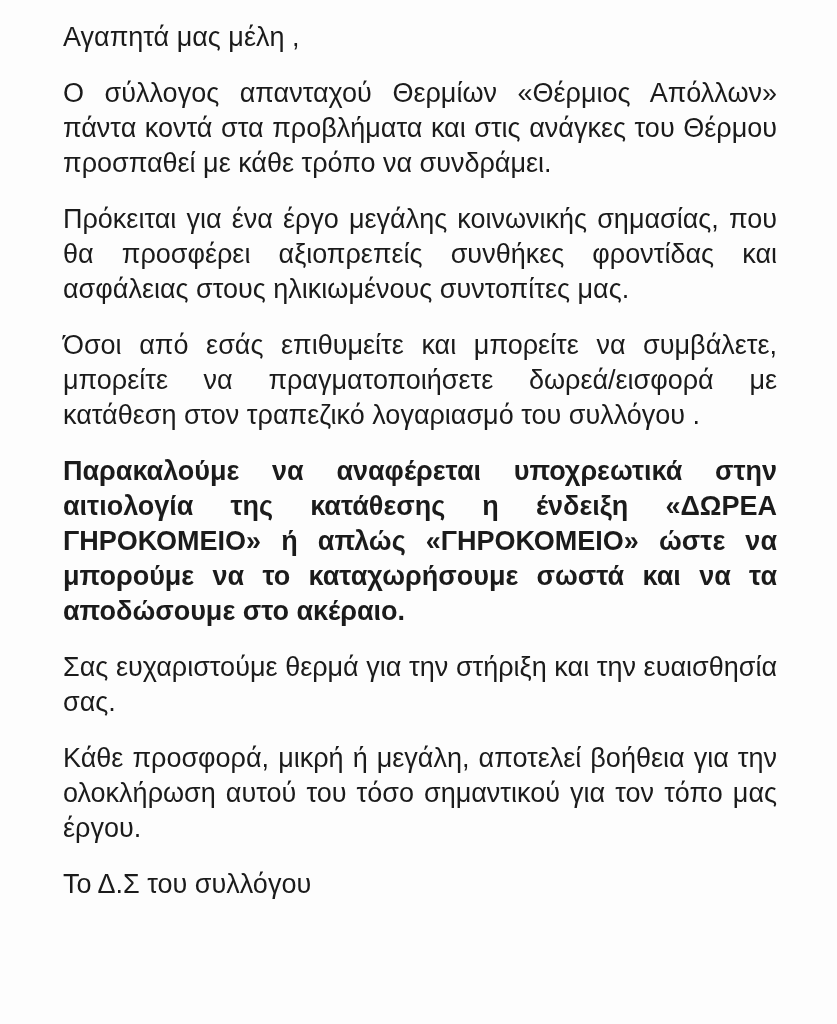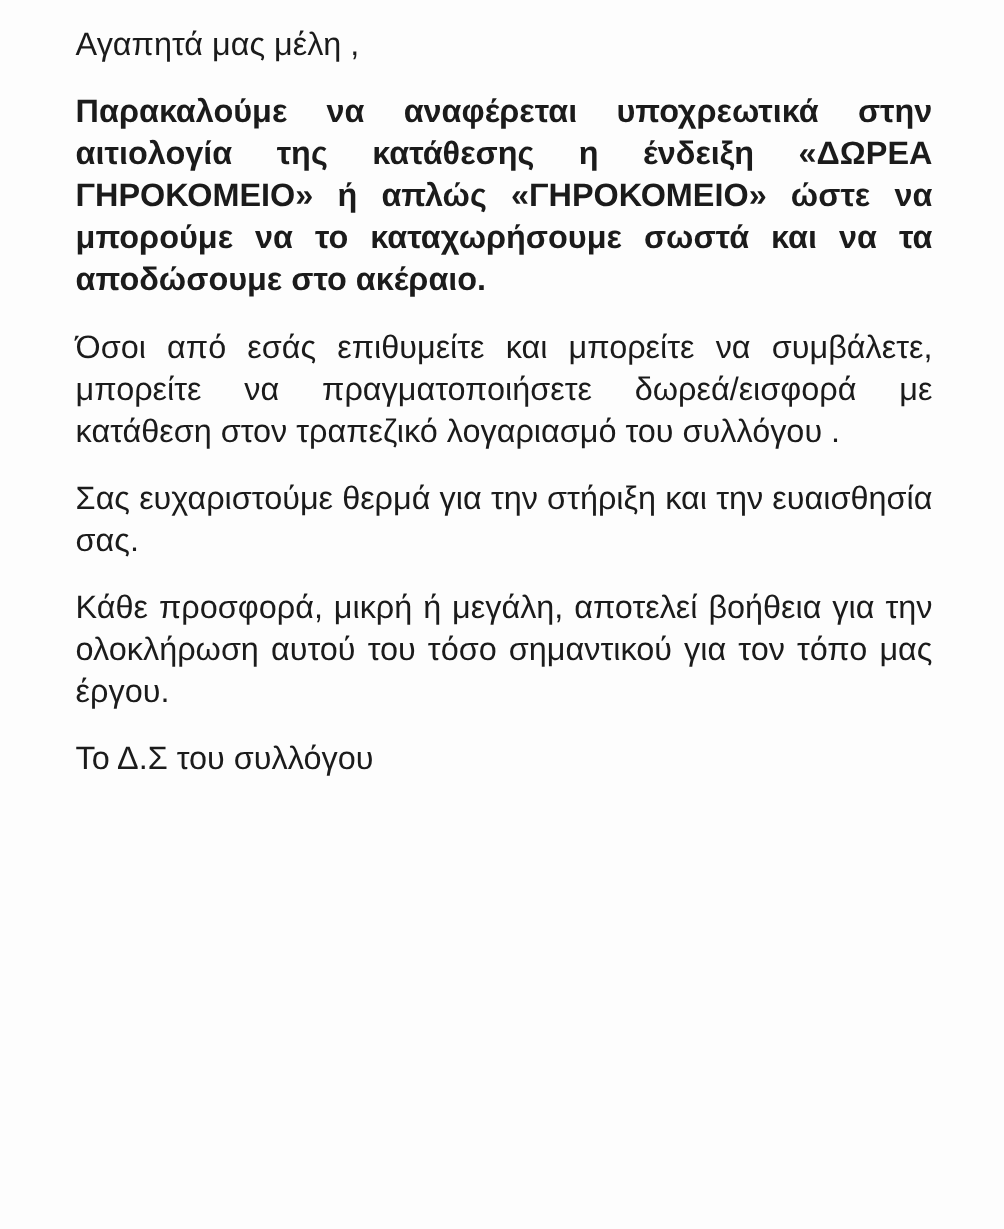--- a/index.html
+++ b/index.html
@@ -37,25 +37,27 @@
     margin: 14px 0 0 0;
     text-align: left;
   }
 </style>
 </head>
 <body>
 
 <div class="page">
   <p class="greeting">Αγαπητά μας μέλη ,</p>
 
+  <p class="para">Ο σύλλογος απανταχού Θερμίων «Θέρμιος Απόλλων» πάντα κοντά στα προβλήματα και στις ανάγκες του Θέρμου προσπαθεί με κάθε τρόπο να συνδράμει.</p>
 
 
+  <p class="para">Πρόκειται για ένα έργο μεγάλης κοινωνικής σημασίας, που θα προσφέρει αξιοπρεπείς συνθήκες φροντίδας και ασφάλειας στους ηλικιωμένους συντοπίτες μας.</p>
+
+  <p class="para">Όσοι από εσάς επιθυμείτε και μπορείτε να συμβάλετε, μπορείτε να πραγματοποιήσετε δωρεά/εισφορά με κατάθεση στον τραπεζικό λογαριασμό του συλλόγου .</p>
 
   <p class="para bold">Παρακαλούμε να αναφέρεται υποχρεωτικά στην αιτιολογία της κατάθεσης η ένδειξη «ΔΩΡΕΑ ΓΗΡΟΚΟΜΕΙΟ» ή απλώς «ΓΗΡΟΚΟΜΕΙΟ» ώστε να μπορούμε να το καταχωρήσουμε σωστά και να τα αποδώσουμε στο ακέραιο.</p>
-
-  <p class="para">Όσοι από εσάς επιθυμείτε και μπορείτε να συμβάλετε, μπορείτε να πραγματοποιήσετε δωρεά/εισφορά με κατάθεση στον τραπεζικό λογαριασμό του συλλόγου .</p>
 
   <p class="para">Σας ευχαριστούμε θερμά για την στήριξη και την ευαισθησία σας.</p>
 
   <p class="para">Κάθε προσφορά, μικρή ή μεγάλη, αποτελεί βοήθεια για την ολοκλήρωση αυτού του τόσο σημαντικού για τον τόπο μας έργου.</p>
 
   <p class="signature">Το Δ.Σ του συλλόγου</p>
 </div>
 
 </body></html>

